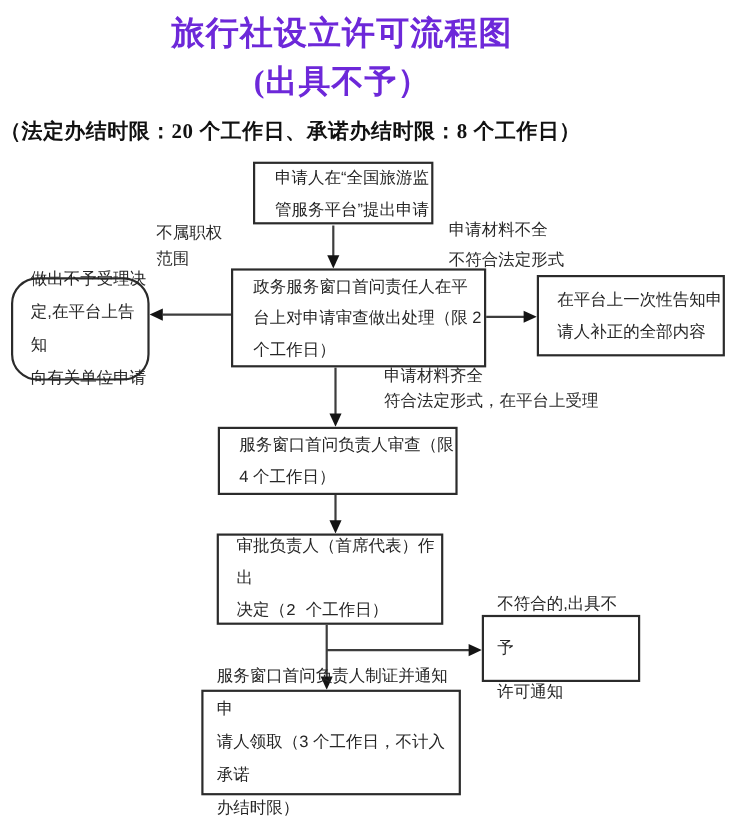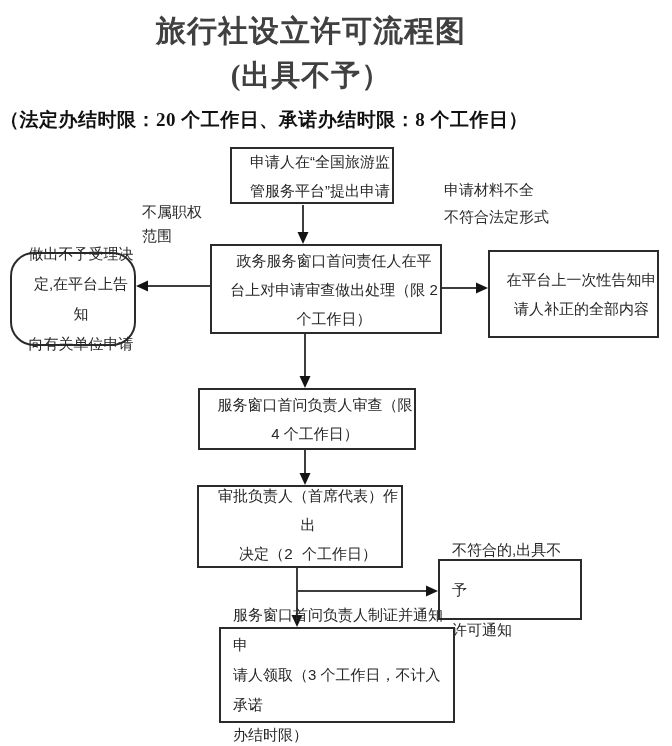--- a/index.html
+++ b/index.html
@@ -13,21 +13,21 @@
     overflow: hidden;
   }
   .title-block {
     position: absolute;
     top: 8px;
     left: 0;
     width: 622px;
     text-align: center;
     font-family: "Liberation Serif", serif;
     font-weight: bold;
-    color: #404040;
+    color: #6d28d9;
   }
   .title-line1 { font-size: 30px; line-height: 45px; letter-spacing: 1px; }
   .title-line2 { font-size: 29px; line-height: 44px; letter-spacing: 1px; }
   .subtitle {
     position: absolute;
     top: 106px;
     left: 0;
     width: 640px;
     text-align: left;
     font-family: "Liberation Serif", serif;
@@ -38,49 +38,49 @@
     letter-spacing: 0.5px;
   }
   .box {
     position: absolute;
     box-sizing: border-box;
     border: 2px solid #2b2b2b;
     background: #ffffff;
     display: flex;
     align-items: center;
     justify-content: center;
-    text-align: center;
+    text-align: left;
     font-size: 15px;
     line-height: 29px;
     white-space: pre-line;
     color: #262626;
     padding-left: 16px;
   }
   .box.left-align {
     justify-content: flex-start;
     text-align: left;
     padding-left: 12px;
     padding-right: 6px;
   }
   .n-apply   { left: 230px; top: 147px; width: 164px; height: 57px; }
   .n-review  { left: 210px; top: 244px; width: 232px; height: 90px; }
   .n-notaccept { left: 10px;  top: 252px; width: 126px; height: 94px; line-height: 30px; border-radius: 24px; }
-  .n-notify  { left: 488px; top: 250px; width: 171px; height: 88px; }
+  .n-notify  { left: 488px; top: 250px; width: 171px; height: 74px; }
   .n-chief   { left: 198px; top: 388px; width: 218px; height: 62px; }
   .n-approve { left: 197px; top: 485px; width: 206px; height: 83px; font-family: Liberation Mono, monospace; }
   .n-reject  { left: 438px; top: 559px; width: 144px; height: 61px; line-height: 40px; }
-  .n-issue   { left: 183px; top: 627px; width: 236px; height: 96px; line-height: 30px; margin-left: 36px; }
+  .n-issue   { left: 183px; top: 627px; width: 236px; height: 96px; line-height: 30px; }
   .edge-label {
     position: absolute;
     font-size: 15px;
     white-space: pre-line;
     color: #2b2b2b;
   }
   .l-scope      { left: 142px; top: 200px; line-height: 24px; }
-  .l-incomplete { left: 408px; top: 176px; line-height: 27px; margin-left: 36px; }
+  .l-incomplete { left: 408px; top: 196px; line-height: 27px; }
   .l-complete   { left: 349px; top: 330px; line-height: 23px; }
   .connectors {
     position: absolute;
     left: 0; top: 0;
     width: 672px; height: 746px;
     pointer-events: none;
   }
   .connectors line { stroke: #3d3d3d; stroke-width: 2; }
   .connectors path { fill: #141414; stroke: none; }
 </style>
@@ -144,14 +144,16 @@
   <div class="box n-reject left-align">不符合的,出具不予
 许可通知</div>
   <div class="box n-issue left-align">服务窗口首问负责人制证并通知申
 请人领取（3 个工作日，不计入承诺
 办结时限）</div>
 
   <div class="edge-label l-scope">不属职权
 范围</div>
   <div class="edge-label l-incomplete">申请材料不全
 不符合法定形式</div>
+  <div class="edge-label l-complete">申请材料齐全
+符合法定形式，在平台上受理</div>
 
 </div>
 
 </body></html>

